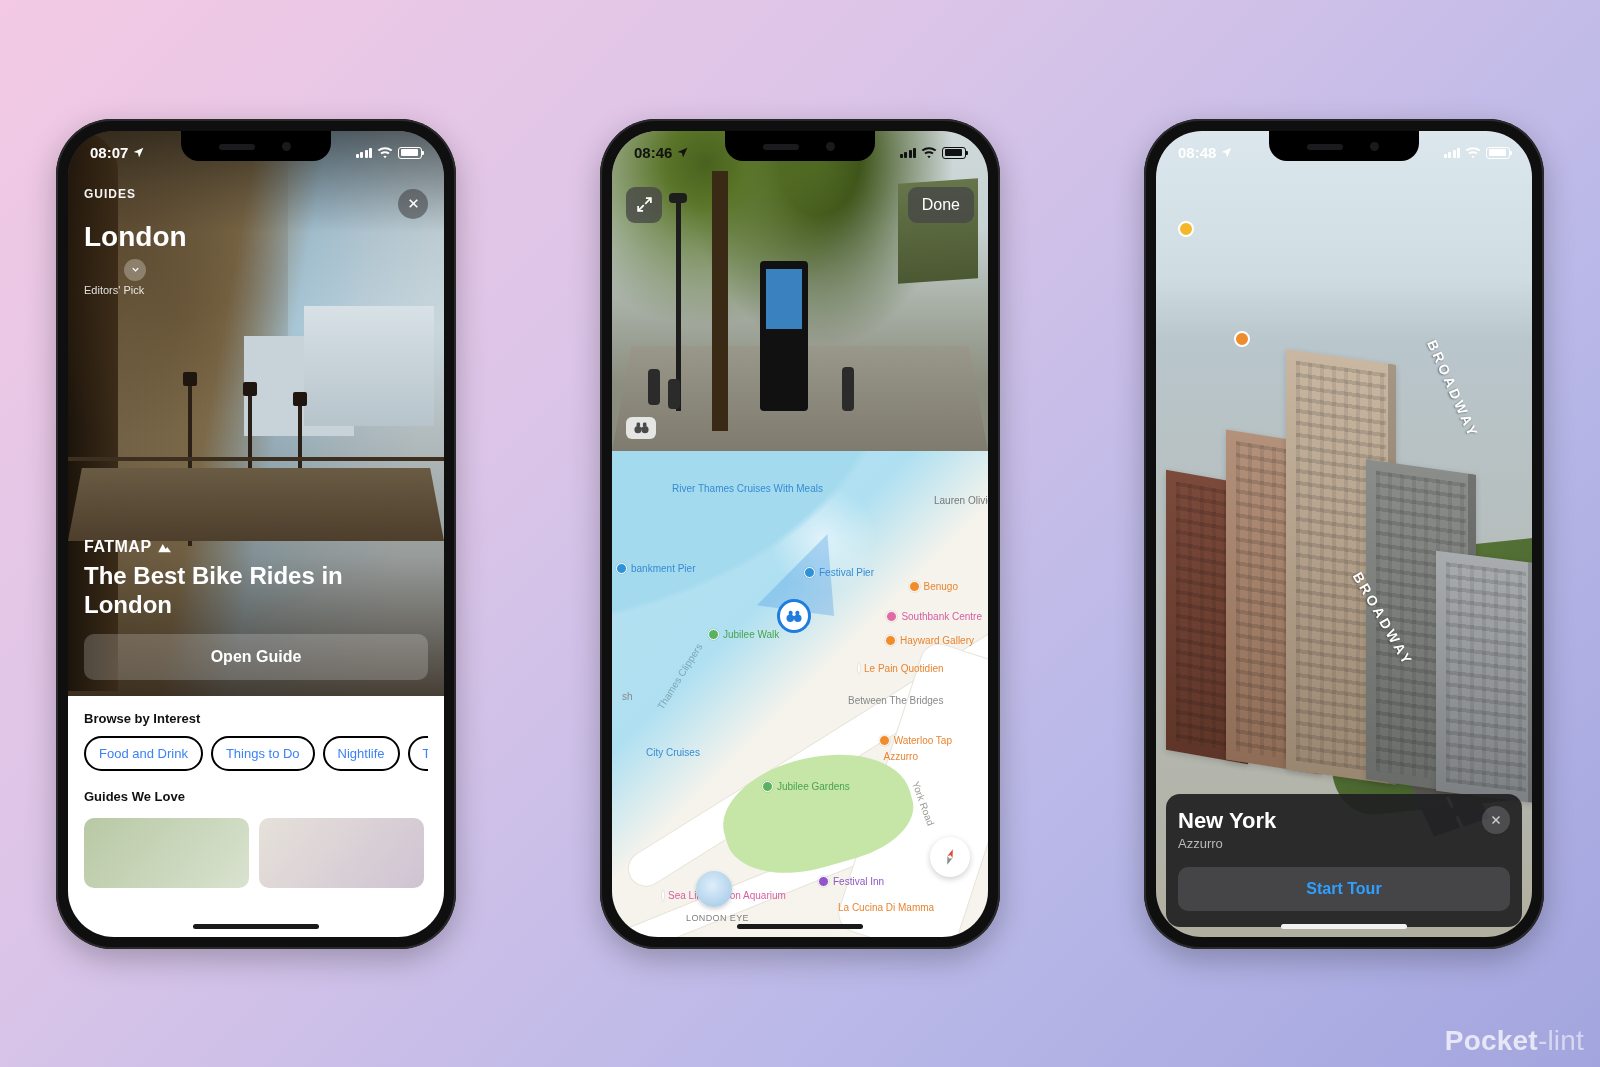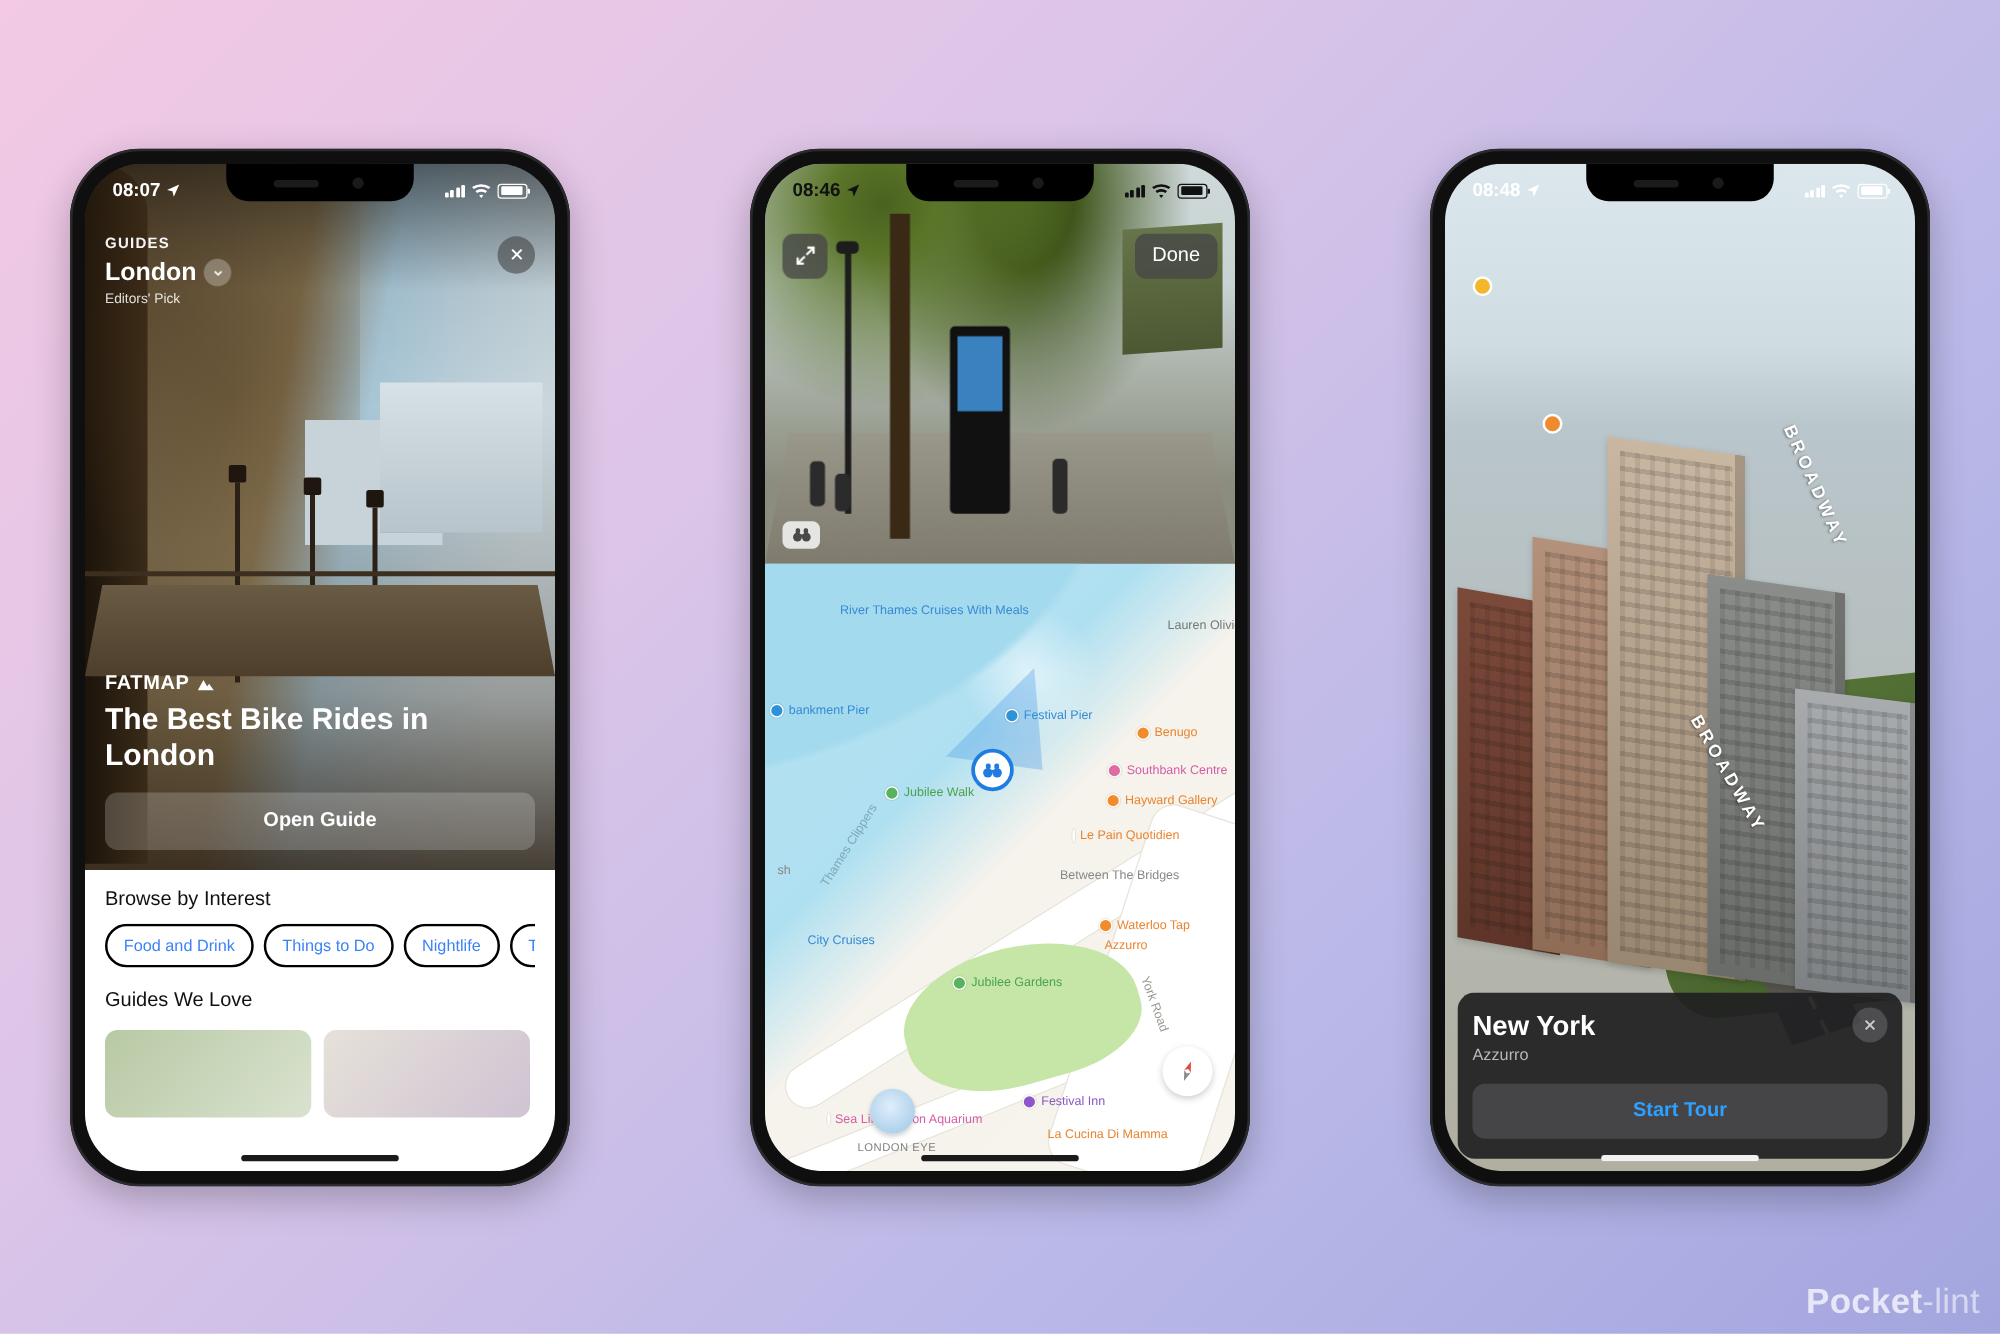--- a/index.html
+++ b/index.html
@@ -50,33 +50,33 @@
     background: radial-gradient(circle at 40% 30%, rgba(60,40,20,0.35), transparent 60%),
                 radial-gradient(circle at 60% 50%, rgba(75,55,30,0.3), transparent 55%);
   }
   .p1-trunk { position:absolute; left:0; top:0; width:50px; height:560px; background:linear-gradient(90deg,#1c140b,#3a2b18); border-top-right-radius:40px; }
   .p1-build { position:absolute; right:10px; top:175px; width:130px; height:120px; background:linear-gradient(180deg,#d7e1e6,#b7c4cb); box-shadow:-70px 20px 0 -10px #c8d3d9; }
   .p1-path { position:absolute; left:0; bottom:155px; width:100%; height:85px; background:linear-gradient(180deg,#6a5b44,#4d3f2c); transform:perspective(400px) rotateX(22deg); transform-origin:bottom; }
   .p1-rail { position:absolute; left:0; bottom:235px; width:100%; height:4px; background:#3d2f1f; }
 
   .p1-head { position:absolute; top:56px; left:16px; color:#fff; }
   .p1-head .eyebrow { font-size:12px; letter-spacing:1px; font-weight:600; opacity:0.95; }
-  .p1-head .city { font-size:20px; font-weight:700; display:flex; align-items:center; gap:6px; margin-top:6px; }
+  .p1-head .city { font-size:28px; font-weight:700; display:flex; align-items:center; gap:6px; margin-top:20px;flex-direction:column; }
   .p1-head .sub { font-size:11px; opacity:0.85; margin-top:3px; }
   .chev-circ { width:22px; height:22px; border-radius:50%; background:rgba(255,255,255,0.28); backdrop-filter:blur(4px); display:flex; align-items:center; justify-content:center; }
   .close-circ { position:absolute; top:58px; right:16px; width:30px; height:30px; border-radius:50%; background:rgba(60,60,60,0.55); display:flex; align-items:center; justify-content:center; color:#fff; }
 
   .p1-card { position:absolute; left:16px; right:16px; bottom:16px; color:#fff; }
   .p1-brand { font-size:16px; font-weight:700; letter-spacing:0.5px; display:flex; align-items:center; gap:4px; }
   .p1-title { font-size:24px; font-weight:700; line-height:1.2; margin-top:6px; }
   .p1-btn { margin-top:14px; height:46px; background:rgba(255,255,255,0.20); border-radius:10px; display:flex; align-items:center; justify-content:center; font-weight:700; font-size:16px; color:#fff; }
 
   .p1-lower { position:absolute; top:565px; left:0; right:0; bottom:0; background:#fff; color:#111; }
   .p1-sec { padding:15px 16px 6px; }
-  .p1-sec h3 { font-size:16px; font-weight:400; }
+  .p1-sec h3 { font-size:13px; font-weight:700; }
   .chips { display:flex; gap:8px; margin-top:10px; overflow:hidden; }
   .chip { padding:8px 13px; border:2px solid #000000; border-radius:18px; font-size:13px; color:#3b82f6; white-space:nowrap; }
   .p1-strip { display:flex; gap:10px; padding:8px 16px 0; }
   .tile { width:48%; height:70px; border-radius:10px; background:linear-gradient(130deg,#b8c9a4,#d9e2cf); }
   .tile2 { background:linear-gradient(130deg,#e6e1d9,#cfc3d3); }
 
   
   .p2-top { position:absolute; top:0; left:0; right:0; height:320px;
     background:
       radial-gradient(ellipse at 25% 10%, #49621f 0%, #5a7428 10%, transparent 40%),

